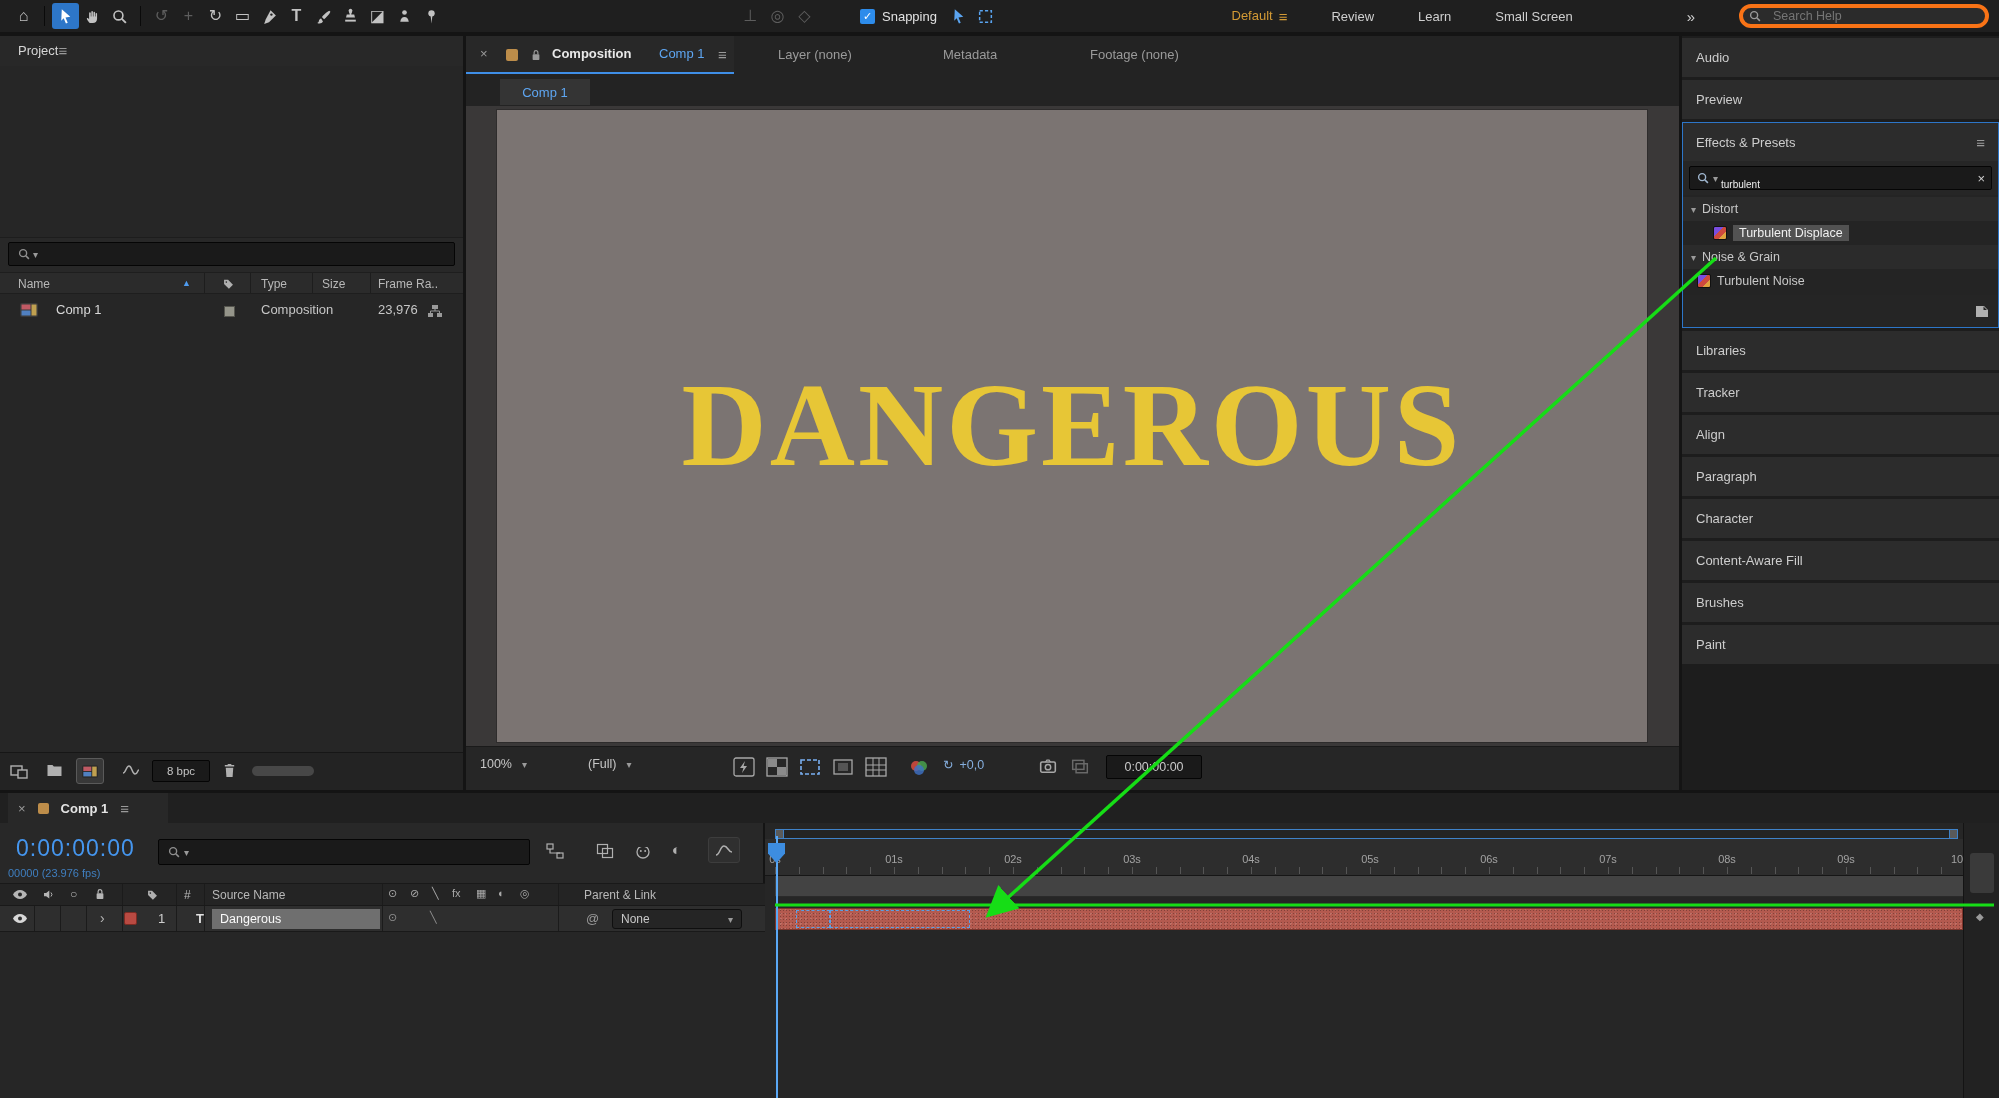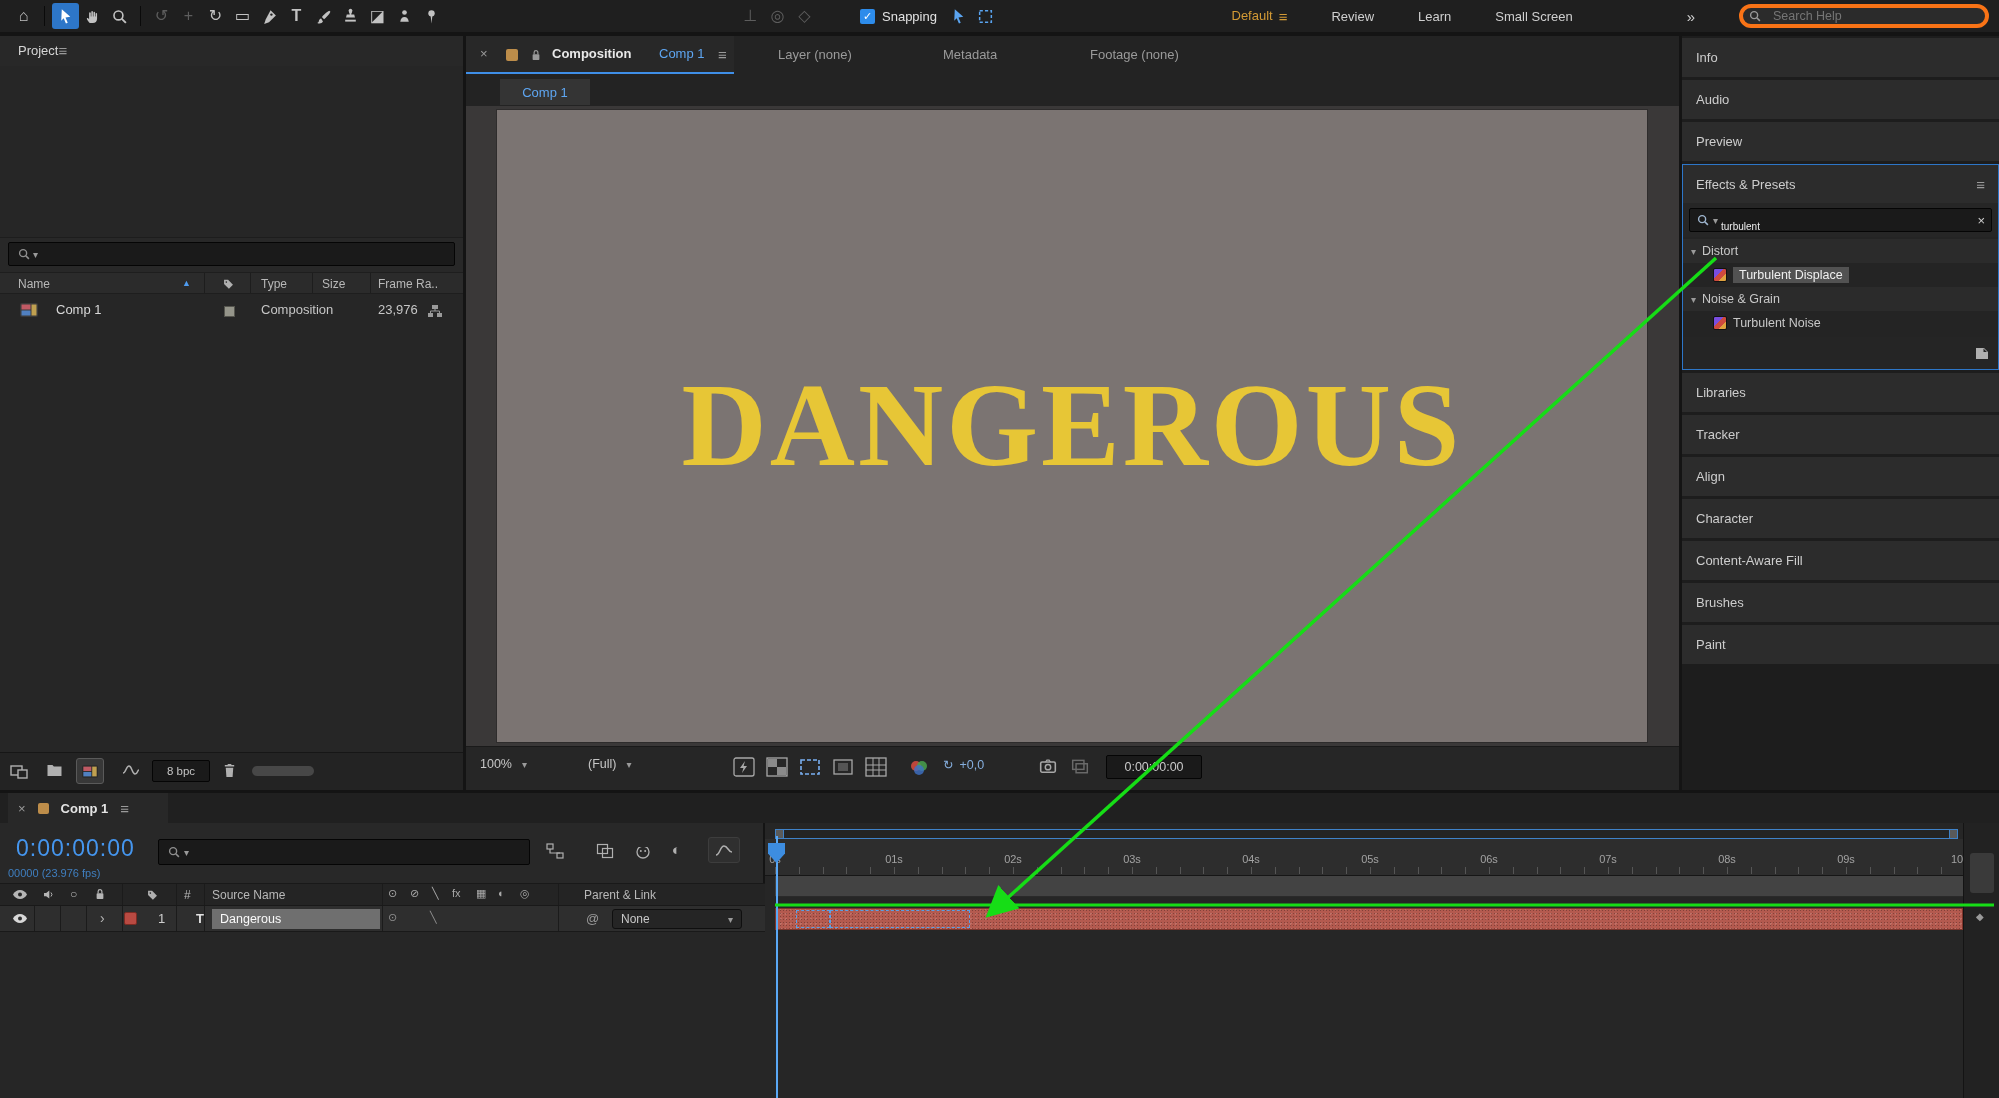--- a/index.html
+++ b/index.html
@@ -372,23 +372,20 @@
             <rect x="4.5" y="6" width="10" height="8" fill="none" stroke="#6a6a6a" stroke-width="1.3"></rect>
           </svg>
         </span>
       <span class="abs inset" style="left:640px;top:8px;width:96px;height:24px;display:flex;align-items:center;justify-content:center;color:#c9c9c9">
           <span>0:00:00:00</span>
         </span>
     </div>
   </section>
 
   <aside id="sidebar">
-    <div class="pbar">
-        <span>Info</span>
-      </div>
     <div class="pbar">
         <span>Audio</span>
       </div>
     <div class="pbar">
         <span>Preview</span>
       </div>
 
     <div id="fx-panel">
       <div class="hdr">
         <span>Effects &amp; Presets</span>
@@ -411,21 +408,21 @@
           <span>Distort</span>
         </div>
         <div class="fxrow" style="padding-left:30px">
           <span class="fxicon"></span>
           <span style="background:#525252;color:#f0f0f0;padding:1px 6px">Turbulent Displace</span>
         </div>
         <div class="fxrow" style="padding-left:8px;background:#2b2b2b">
           <span class="chev">▾</span>
           <span>Noise &amp; Grain</span>
         </div>
-        <div class="fxrow" style="padding-left:30px">
+        <div class="fxrow" style="padding-left:14px">
           <span class="fxicon"></span>
           <span>Turbulent Noise</span>
         </div>
       </div>
       <div style="height:32px;background:#252525;display:flex;align-items:center;justify-content:flex-end;padding:0 8px">
         <span>
             <svg width="16" height="14" viewBox="0 0 16 14">
               <path fill="#b0b0b0" d="M2 13V2h8l4 4v7zM9.5 2.5V6H13"></path>
             </svg>
           </span>
@@ -433,20 +430,23 @@
     </div>
 
     <div class="pbar">
         <span>Libraries</span>
       </div>
     <div class="pbar">
         <span>Tracker</span>
       </div>
     <div class="pbar">
         <span>Align</span>
+      </div>
+    <div class="pbar">
+        <span>Paragraph</span>
       </div>
     <div class="pbar">
         <span>Character</span>
       </div>
     <div class="pbar">
         <span>Content-Aware Fill</span>
       </div>
     <div class="pbar">
         <span>Brushes</span>
       </div>

